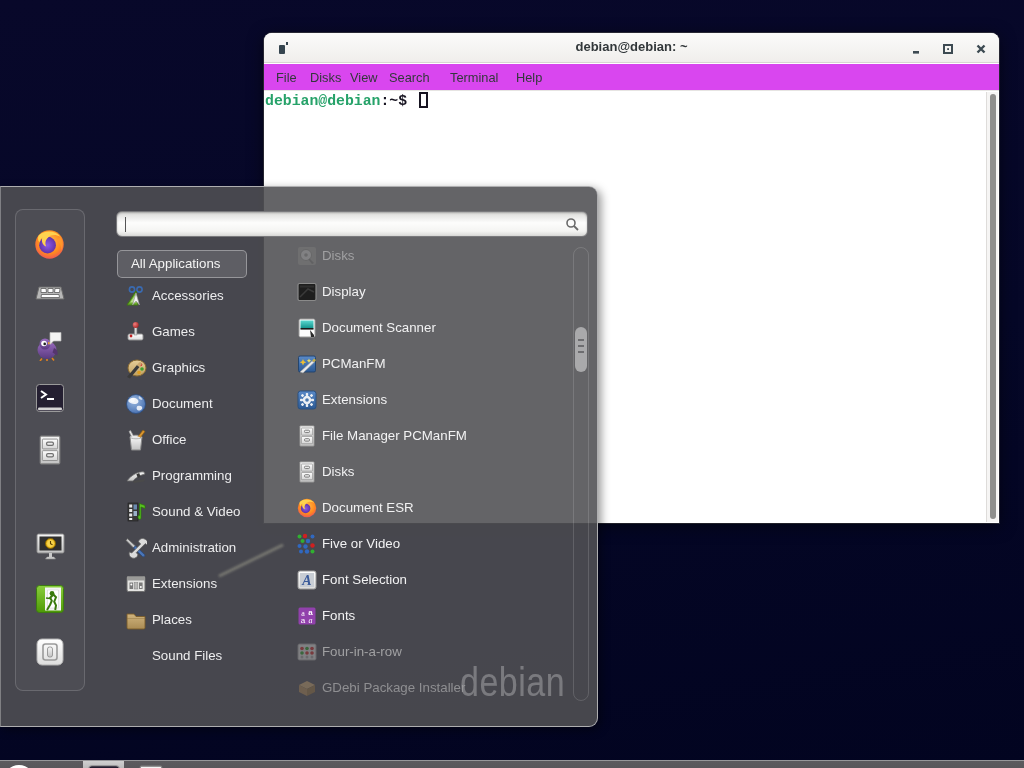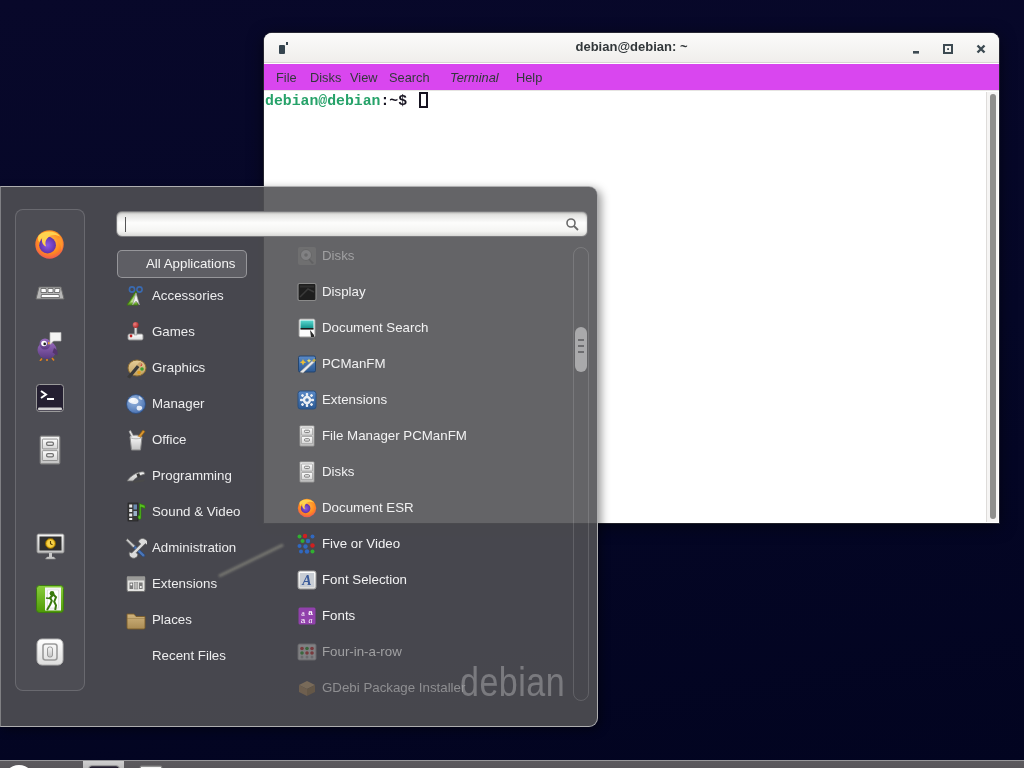--- a/index.html
+++ b/index.html
@@ -44,21 +44,21 @@
   box-shadow:3px 3px 10px rgba(0,0,0,0.42); }
 #search { position:absolute; left:115px; top:24px; width:472px; height:26px;
   border-radius:6px; border:1px solid #79797c;
   background:linear-gradient(#d9d9d7 0%,#fdfdfc 45%,#f4f4f2 80%,#d9d9d7 100%);
   box-shadow:inset 0 1px 2px rgba(0,0,0,0.25); }
 #search .caret { position:absolute; left:8px; top:5px; width:1px; height:15px; background:#555; }
 #search svg { position:absolute; right:7px; top:5px; }
 #allapps { position:absolute; left:116px; top:63px; width:130px; height:28px;
   border-radius:5px; border:1px solid rgba(255,255,255,0.35);
   background:rgba(255,255,255,0.13);
-  font-size:13.3px; color:#f4f4f4; line-height:26px; padding-left:28px; }
+  font-size:13.3px; color:#f4f4f4; line-height:26px; padding-left:13px; }
 #favbox { position:absolute; left:14px; top:22px; width:70px; height:482px;
   border-radius:8px; border:1px solid rgba(255,255,255,0.16);
   background:rgba(255,255,255,0.035); }
 .fav { position:absolute; left:34px; }
 .cat { position:absolute; left:124px; height:36px; font-size:13.3px; color:#ededee; }
 .cat .ci { position:absolute; left:0; top:7px; }
 .cat .ct { position:absolute; left:27px; top:10px; white-space:nowrap; }
 .app { position:absolute; left:295px; height:36px; font-size:13.3px; color:#f2f2f3; }
 .app .ci { position:absolute; left:0; top:7px; }
 .app .ct { position:absolute; left:26px; top:10px; white-space:nowrap; }
@@ -161,21 +161,21 @@
         </svg>
       <svg class="wbtn" style="right:12px;top:9px;" width="12" height="12" viewBox="0 0 12 12">
           <path d="M2.5 3.5 L9.5 10.5 M9.5 3.5 L2.5 10.5" stroke="#3d4a52" stroke-width="2.4"></path>
         </svg>
     </div>
     <div id="menubar">
       <span style="left:12px;">File</span>
       <span style="left:46px;">Disks</span>
       <span style="left:86px;">View</span>
       <span style="left:125px;">Search</span>
-      <span style="left:186px;font-style:italic;">Terminal</span>
+      <span style="left:186px;">Terminal</span>
       <span style="left:252px;">Help</span>
     </div>
     <div id="tcontent">
       <div id="prompt"><span class="g">debian@debian</span>:~$</div>
       <div id="cursor"></div>
     </div>
     <div id="tscroll">
         <div id="tthumb"></div>
       </div>
   </div>
@@ -281,21 +281,21 @@
         <span class="ct">Graphics</span>
       </div>
     <div class="cat" style="top:199px;">
         <span class="ci"><svg width="22" height="22" viewBox="0 0 22 22">
             <circle cx="11" cy="11" r="9.5" fill="url(#glb)" stroke="#2a4a7c" stroke-width="0.8"></circle>
             <path d="M3.5 7 C6 4.5 9.5 4 12 6 C14.5 8 13.5 10.5 10.5 11 C7.5 11.5 5 10 3.5 8.5 Z" fill="#eef2f8"></path>
             <path d="M12.5 13 C15.5 12 17.8 13.5 17.2 15.5 C15.8 18 12.8 18.3 11.8 16.3 C11.3 14.8 11.8 13.5 12.5 13 Z" fill="#eef2f8" opacity="0.92"></path>
             <path d="M14 3 C15.5 3.8 16.8 5 17.5 6.5 C16.5 7 15 6.8 14.2 5.8 C13.5 5 13.5 3.8 14 3 Z" fill="#dfe8f2" opacity="0.85"></path>
             <circle cx="7.5" cy="7" r="2.2" fill="#ffffff" opacity="0.55"></circle>
           </svg></span>
-        <span class="ct">Manager</span>
+        <span class="ct">Document</span>
       </div>
     <div class="cat" style="top:235px;">
         <span class="ci"><svg width="22" height="22" viewBox="0 0 22 22">
             <path d="M5 8 h12 l-1.5 13 h-9 Z" fill="url(#met)" stroke="#8a8a8a"></path>
             <ellipse cx="11" cy="8" rx="6" ry="1.8" fill="#e8e8e8" stroke="#9a9a9a" stroke-width="0.7"></ellipse>
             <path d="M13 7.5 L18 1 l2 1.5 -4.5 6" fill="#d8952f" stroke="#8a5a10" stroke-width="0.7"></path>
             <path d="M6.5 7.5 L4 2.5 l1.5 -1 3 5.5" fill="#e8e8e8" stroke="#9a9a9a" stroke-width="0.7"></path>
           </svg></span>
         <span class="ct">Office</span>
       </div>
@@ -341,21 +341,21 @@
         <span class="ct">Extensions</span>
       </div>
     <div class="cat" style="top:415px;">
         <span class="ci"><svg width="22" height="22" viewBox="0 0 22 22">
             <path d="M2 5 h7 l2 2.5 h9 v11 a1.5 1.5 0 0 1 -1.5 1.5 h-15 a1.5 1.5 0 0 1 -1.5 -1.5 Z" fill="url(#fol)" stroke="#7a5c28" stroke-width="0.9"></path>
             <path d="M2 9 h18 v0.8 h-18 z" fill="#8a6c38" opacity="0.5"></path>
           </svg></span>
         <span class="ct">Places</span>
       </div>
     <div class="cat" style="top:451px;">
-        <span class="ct" style="left:27px;">Recent Files</span>
+        <span class="ct" style="left:27px;">Sound Files</span>
       </div>
 
     <div class="app dim" style="top:51px;">
         <span class="ci"><svg width="22" height="22" viewBox="0 0 22 22">
             <rect x="2" y="2" width="18" height="18" rx="2" fill="#787878"></rect>
             <circle cx="10" cy="10" r="5.5" fill="#9a9a9a" stroke="#6a6a6a"></circle>
             <circle cx="10" cy="10" r="1.8" fill="#707070"></circle>
             <path d="M13.5 13.5 L18 18 l-2 1 -3.5 -4.5" fill="#5f5f5f"></path>
           </svg></span>
         <span class="ct">Disks</span>
@@ -368,21 +368,21 @@
           </svg></span>
         <span class="ct">Display</span>
       </div>
     <div class="app" style="top:123px;">
         <span class="ci"><svg width="22" height="22" viewBox="0 0 22 22">
             <rect x="3" y="2" width="16" height="18" rx="1.5" fill="#fdfdfd" stroke="#9a9a9a"></rect>
             <rect x="4.5" y="3.5" width="13" height="8" fill="url(#teal)"></rect>
             <rect x="4.5" y="11" width="13" height="1.6" fill="#1a1a1a"></rect>
             <path d="M14 13 l4 5 v2 h-3 z" fill="#2a2a2a"></path>
           </svg></span>
-        <span class="ct">Document Search</span>
+        <span class="ct">Document Scanner</span>
       </div>
     <div class="app" style="top:159px;">
         <span class="ci"><svg width="22" height="22" viewBox="0 0 22 22">
             <rect x="2.5" y="3" width="17" height="16" rx="1.5" fill="url(#blu)" stroke="#24456e"></rect>
             <path d="M7 6 l1 2.2 2.2 1 -2.2 1 -1 2.2 -1 -2.2 -2.2 -1 2.2 -1 z" fill="#f0c030"></path>
             <path d="M13 5.5 l0.7 1.6 1.6 0.7 -1.6 0.7 -0.7 1.6 -0.7 -1.6 -1.6 -0.7 1.6 -0.7 z" fill="#f0e060"></path>
             <path d="M4 19 L16 8 l2.5 1 L7 20 Z" fill="#e8e8e8" stroke="#9a9a9a" stroke-width="0.6"></path>
             <path d="M16 8 l2.5 1 1.5 -2 -2 -1.5 z" fill="#c8b048"></path>
           </svg></span>
         <span class="ct">PCManFM</span>

